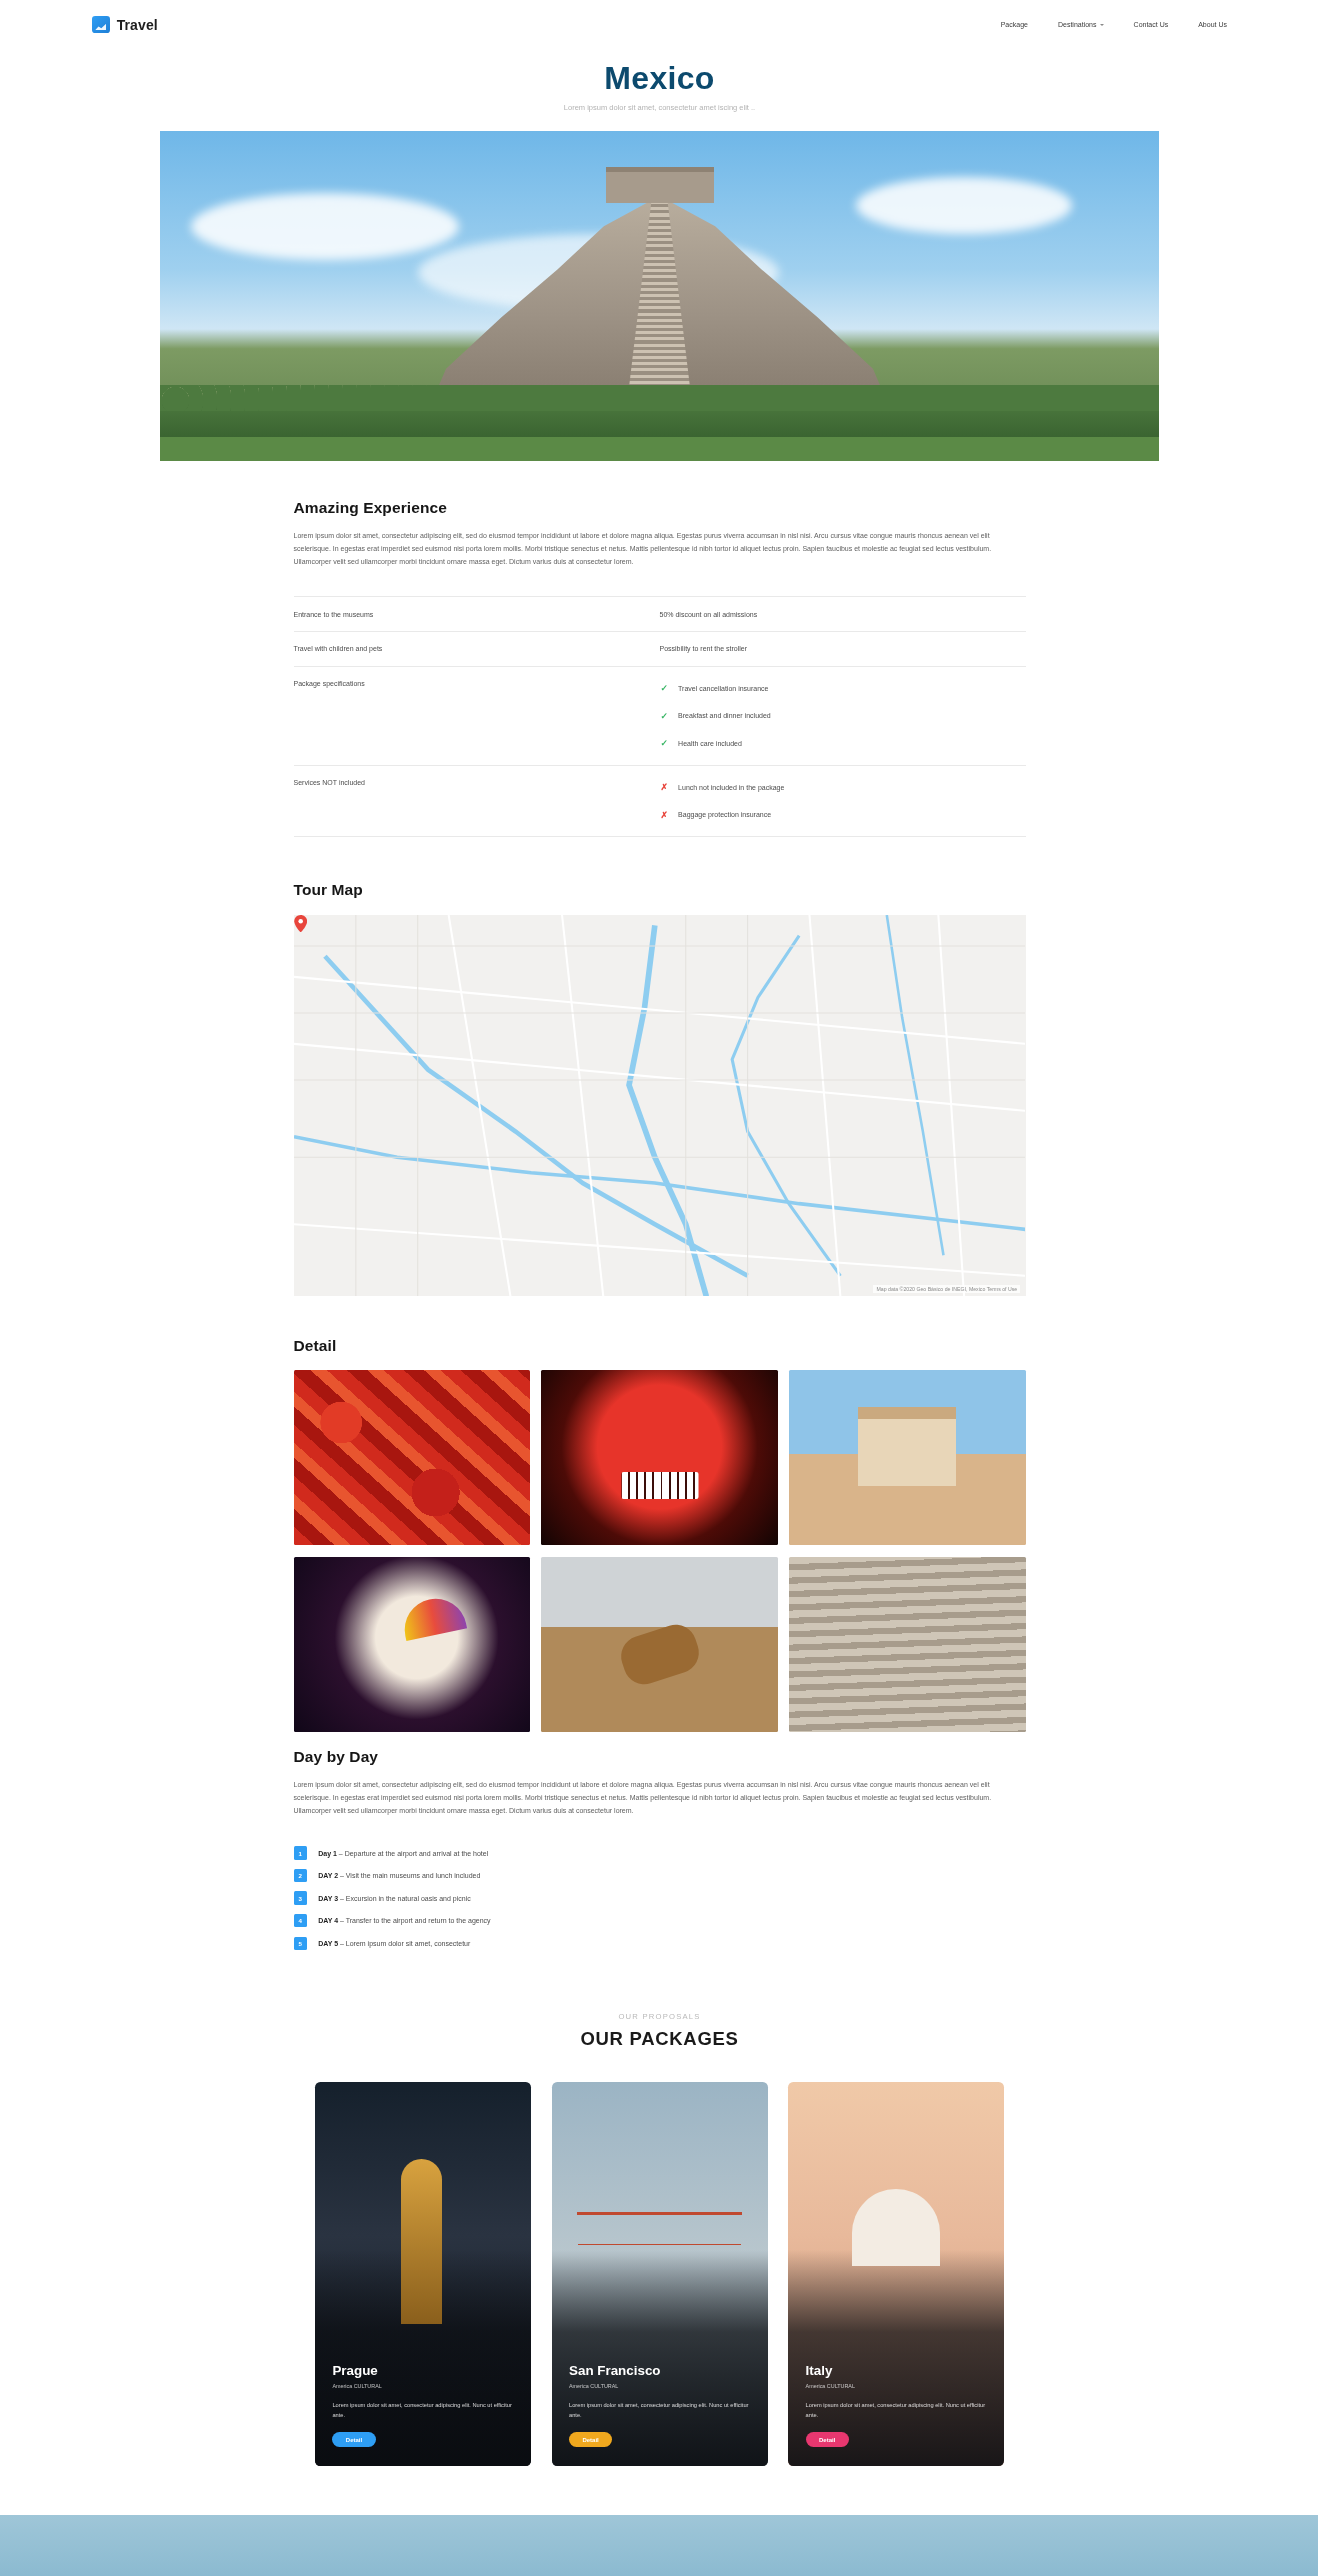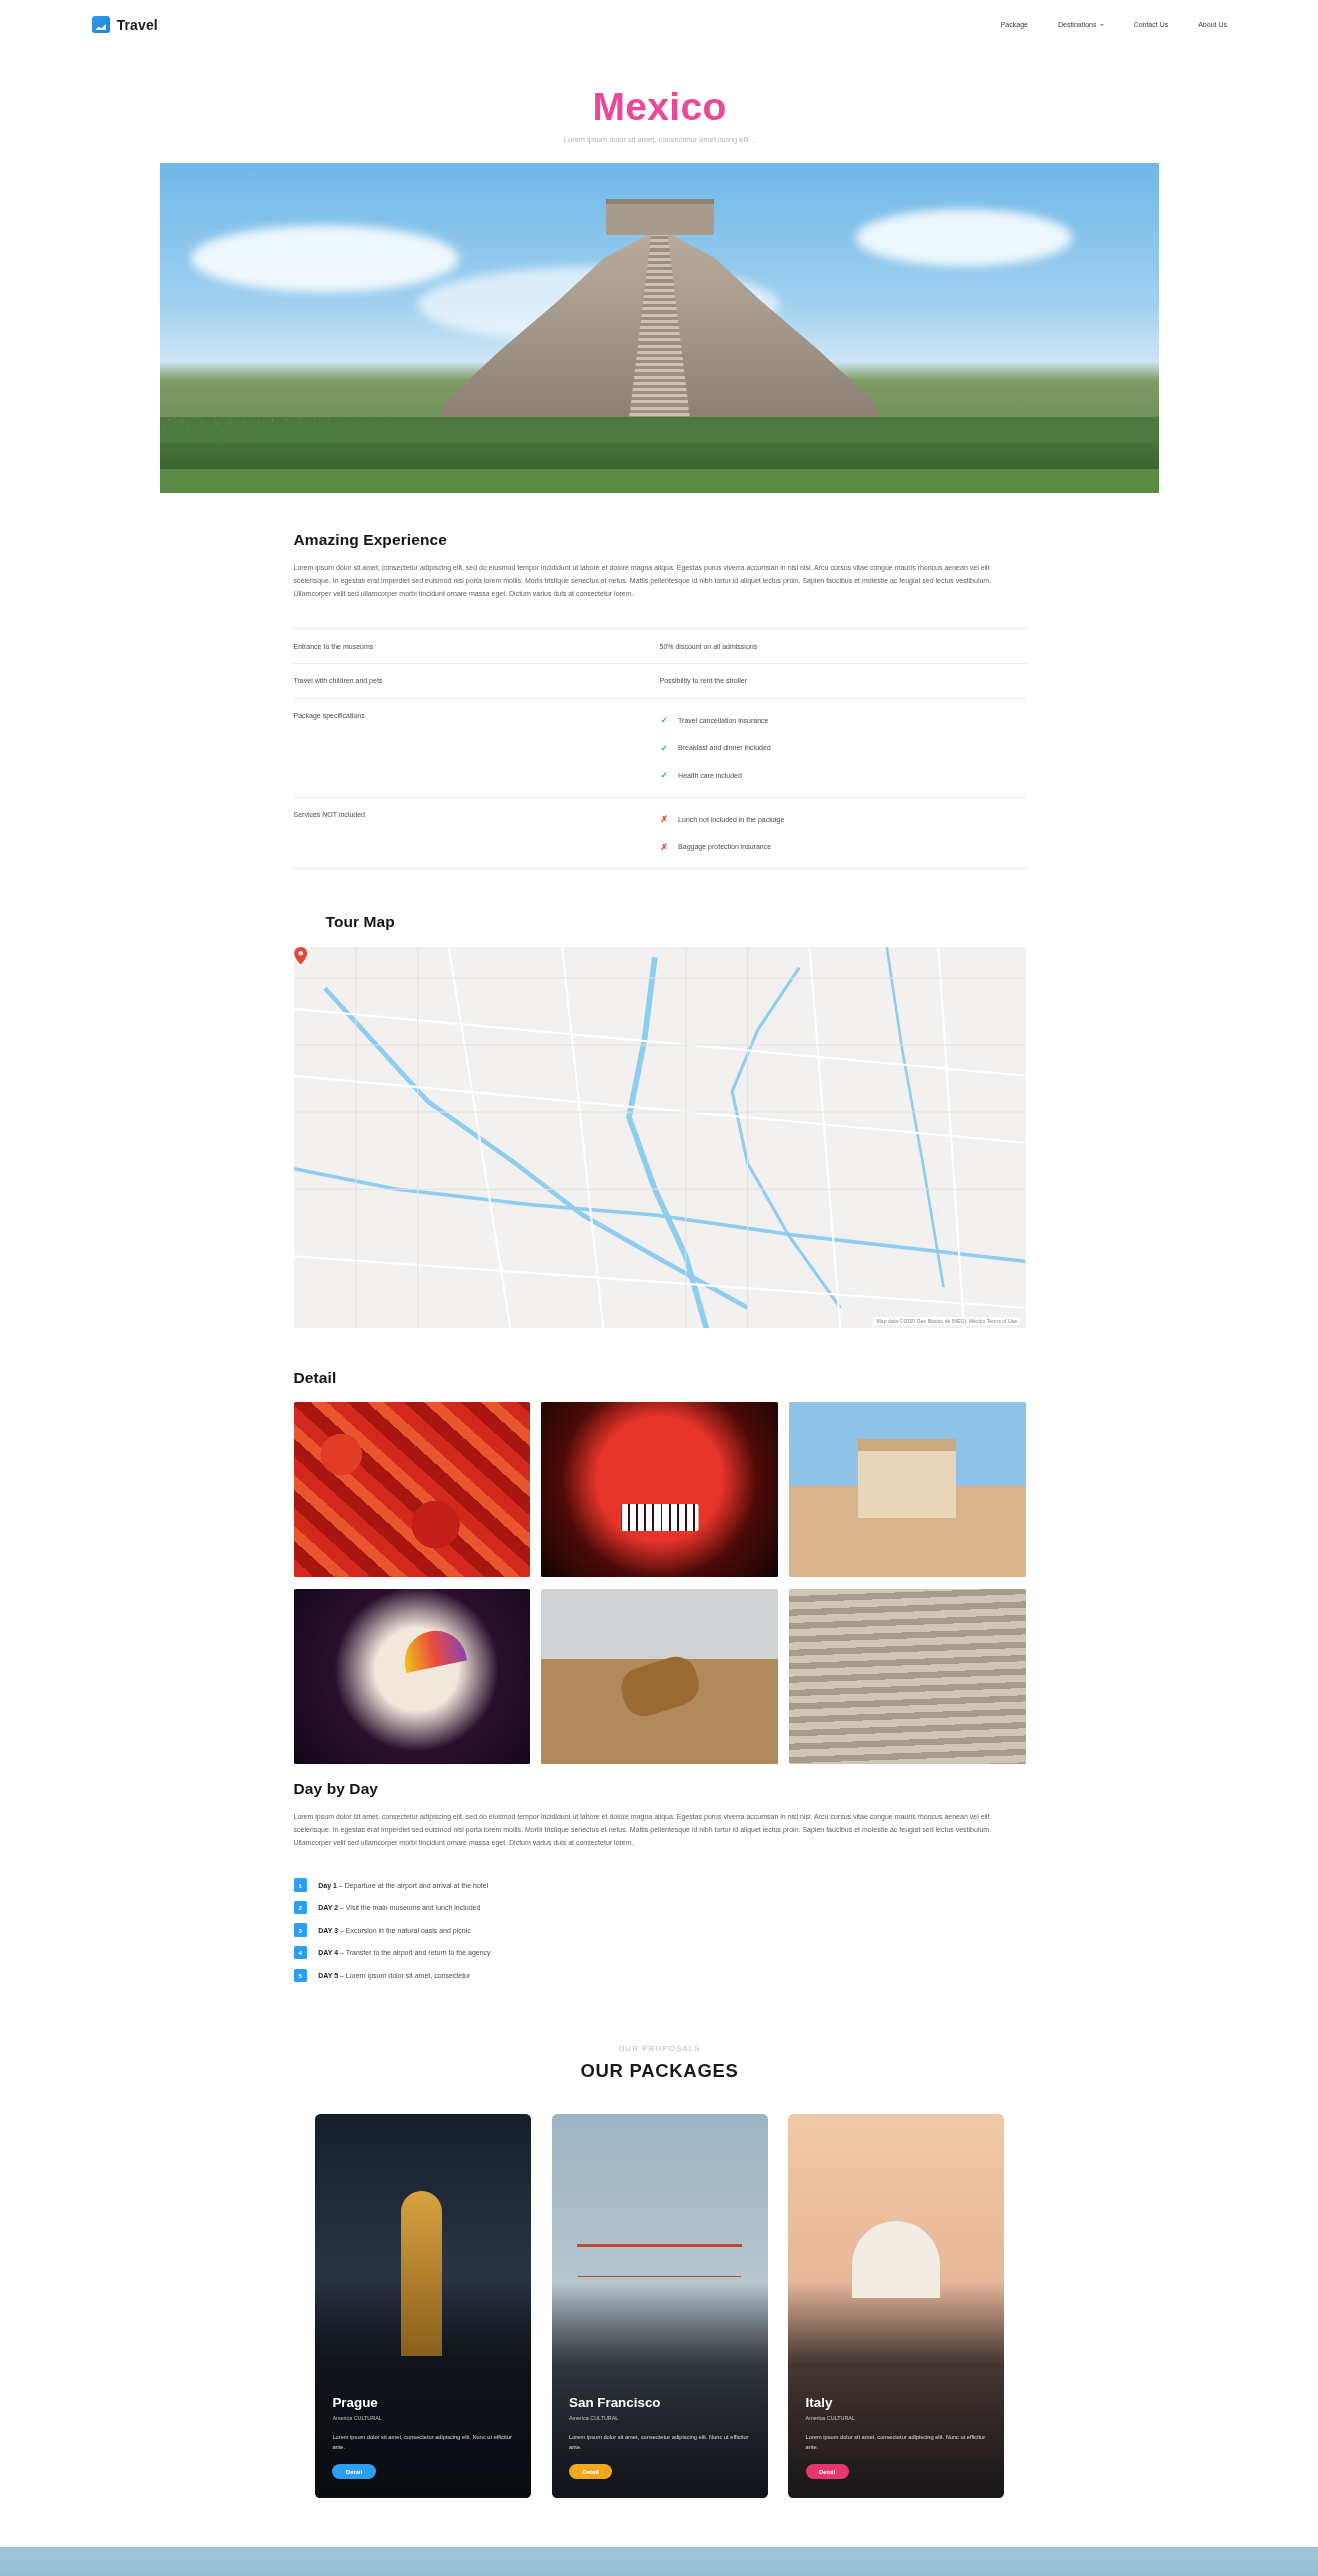--- a/index.html
+++ b/index.html
@@ -35,21 +35,21 @@
   .brand-name { font-size: 14px; font-weight: 700; letter-spacing: 0.1px; color:#1d1d1d;}
   nav.menu { display: flex; align-items: center; gap: 30px; }
   nav.menu a {
     font-size: 7px; color: #3b3b3b; text-decoration: none; font-weight: 400;
     display:flex; align-items:center; gap:3.1px;
   }
   .caret { width:0;height:0;border-left:2.1px solid transparent;border-right:2.1px solid transparent;border-top:2.6px solid #8a8a8a; display:inline-block; }
 
   
   .hero-title-wrap { text-align: center; padding: 11.3px 0 13.4px; }
-  .hero-title { font-size: 39px; font-weight: 700; letter-spacing: 0.3px; color:#ec4899;margin-top:25px; }
+  .hero-title { font-size: 32px; font-weight: 700; letter-spacing: 0.3px; color:#0c4a6e; }
   .hero-sub { font-size: 7.5px; color: #b3b3b3; margin-top: 6.2px; }
 
   
   .hero-img {
     width: 999px; height: 330px; margin: 5.2px auto 0;
     position: relative; overflow: hidden;
     background: linear-gradient(#6fb7e8 0%, #9fd0ef 42%, #cfe6f5 60%, #7d9b63 66%, #5d7d4a 100%);
   }
   .cloudA, .cloudB, .cloudC {
     position:absolute; background: rgba(255,255,255,.85); border-radius:50%; filter: blur(4.6px);
@@ -102,21 +102,21 @@
   }
   table.specs tr:last-child td { border-bottom: 0.5px solid #e9e9e9; }
   td.c-left { width: 50%; }
   .chk-row { display:flex; align-items:center; gap:9.3px; padding: 3.1px 0; }
   .chk-row + .chk-row { margin-top: 11.3px; }
   .ico-ok { color:#36b463; font-size:8.8px; font-weight:700; width:9.3px; display:inline-block; text-align:center;}
   .ico-no { color:#e8453c; font-size:8.8px; font-weight:700; width:9.3px; display:inline-block; text-align:center;}
 
   
   .map-sec { padding-top: 44px; }
-  .map-sec h2 { margin-bottom: 15.5px; margin-left: 32px; }
+  .map-sec h2 { margin-bottom: 15.5px; }
   .map-box {
     width: 732px; height: 381px; background:#f2f1ef; position:relative; overflow:hidden;
   }
   .map-box svg { position:absolute; inset:0; }
   .map-pin {
     position:absolute; left: 361px; top: 170px; width: 13.4px; height: 17.5px;
   }
   .map-credit {
     position:absolute; right:5.2px; bottom:3.1px; font-size:5.2px; color:#8a8a8a;
     background:rgba(255,255,255,.75); padding:1px 3.1px;

